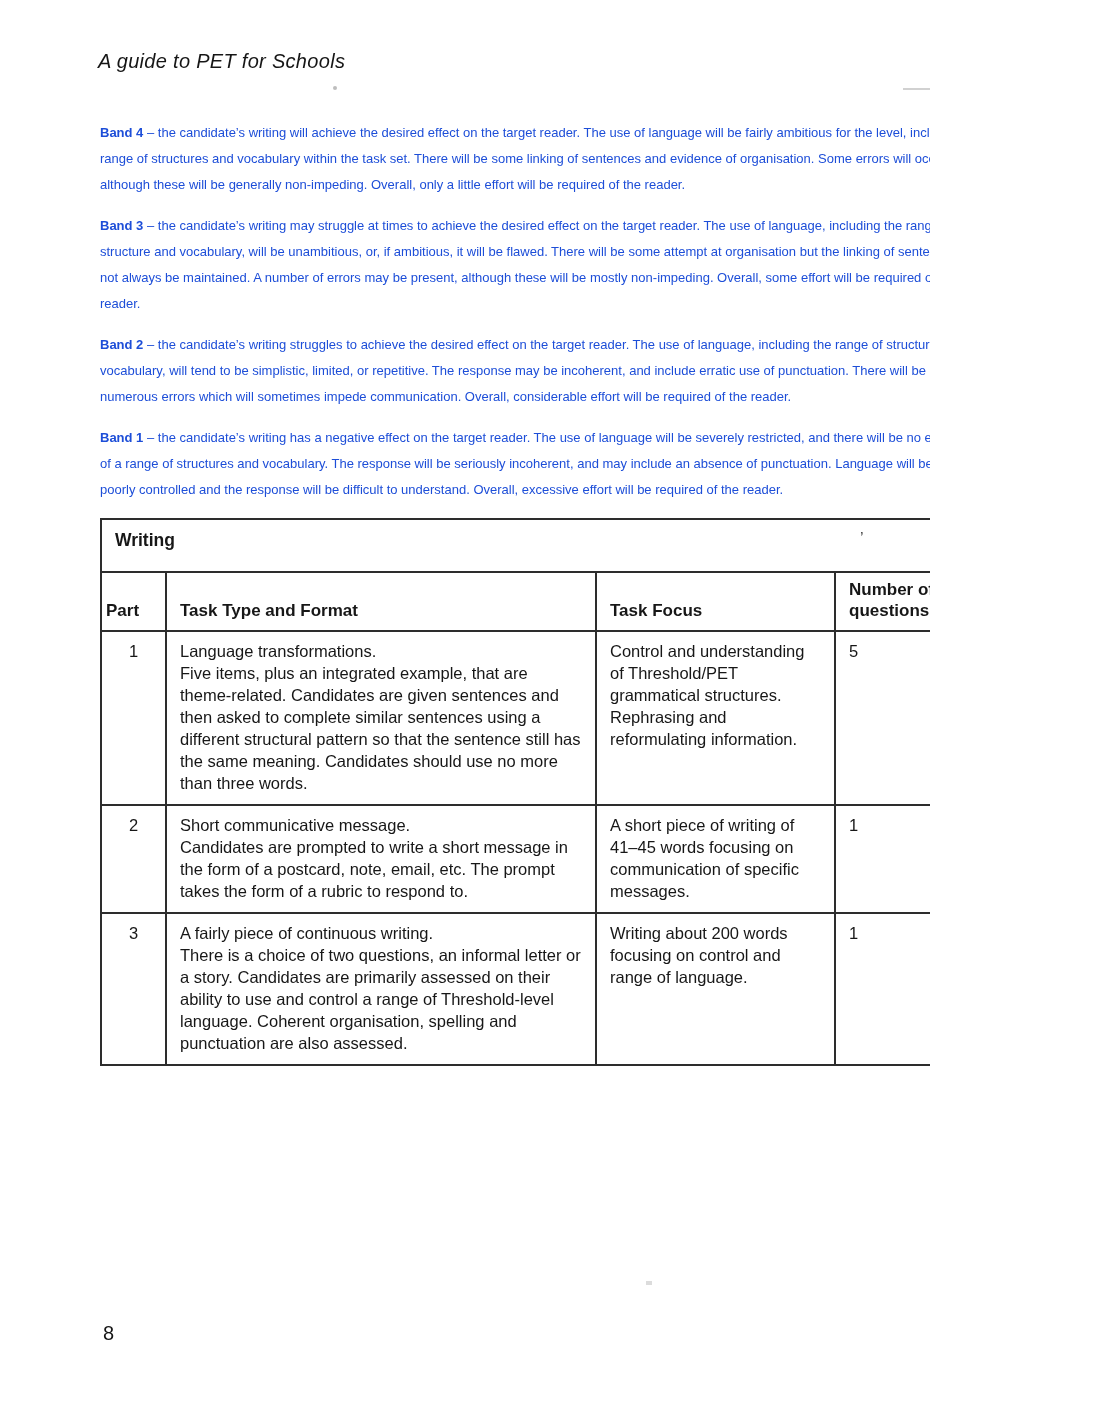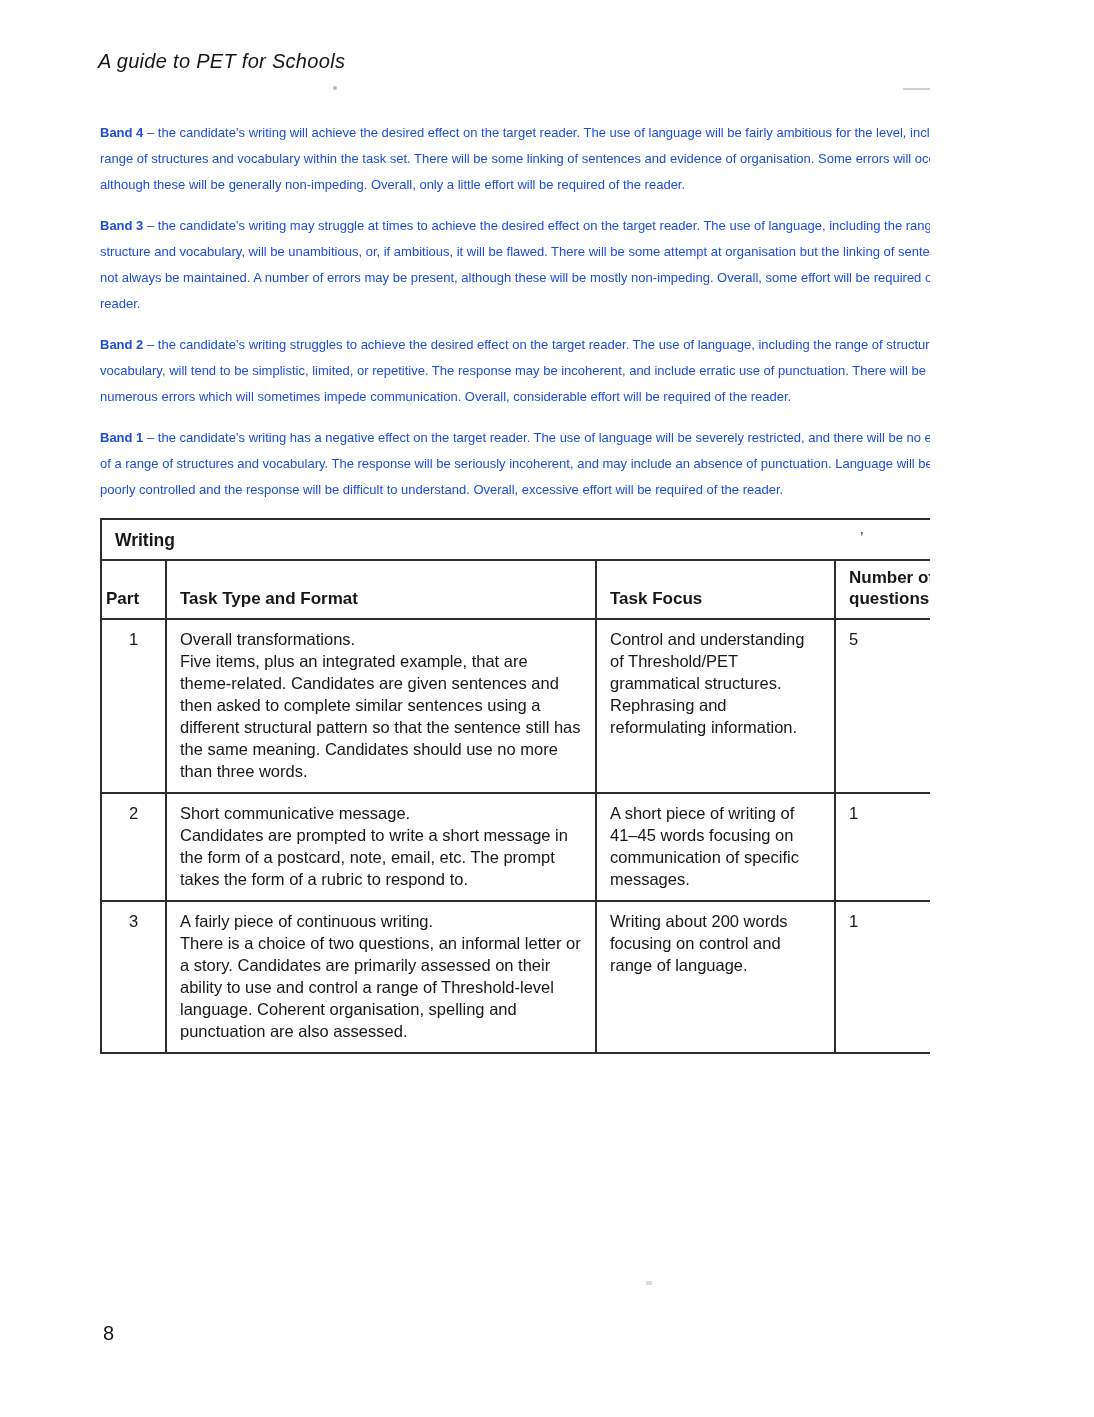--- a/index.html
+++ b/index.html
@@ -36,21 +36,21 @@
     color:#171717;
   }
   .writing-table td, .writing-table th {
     border:2px solid #2d2d2d;
     vertical-align:top;
     text-align:left;
     font-weight:normal;
   }
   .title-row td {
     font-weight:bold; font-size:17.5px;
-    padding:9px 12px 8px 13px;
+    padding:9px 12px 20px 13px;
     position:relative;
     height:40px;
     vertical-align:middle;
   }
   .head-row th {
     vertical-align:bottom;
     padding:6px 3px 9px 13px;
     font-weight:bold; font-size:17px; line-height:21px;
     height:58px;
   }
@@ -110,21 +110,21 @@
         <tr class="head-row">
           <th class="col-part">Part</th>
           <th class="col-type">Task Type and Format</th>
           <th class="col-focus">Task Focus</th>
           <th class="col-questions">Number of questions</th>
         </tr>
 
         <tr class="body-row row-1">
           <td class="cell-part">1</td>
           <td class="cell-type">
-            <div>Overall transformations.</div>
+            <div>Language transformations.</div>
             <div>Five items, plus an integrated example, that are theme-related. Candidates are given sentences and then asked to complete similar sentences using a different structural pattern so that the sentence still has the same meaning. Candidates should use no more than three words.</div>
           </td>
           <td class="cell-focus">Control and understanding of Threshold/PET grammatical structures. Rephrasing and reformulating information.</td>
           <td class="cell-q">5</td>
         </tr>
 
         <tr class="body-row row-2">
           <td class="cell-part">2</td>
           <td class="cell-type">
             <div>Short communicative message.</div>

